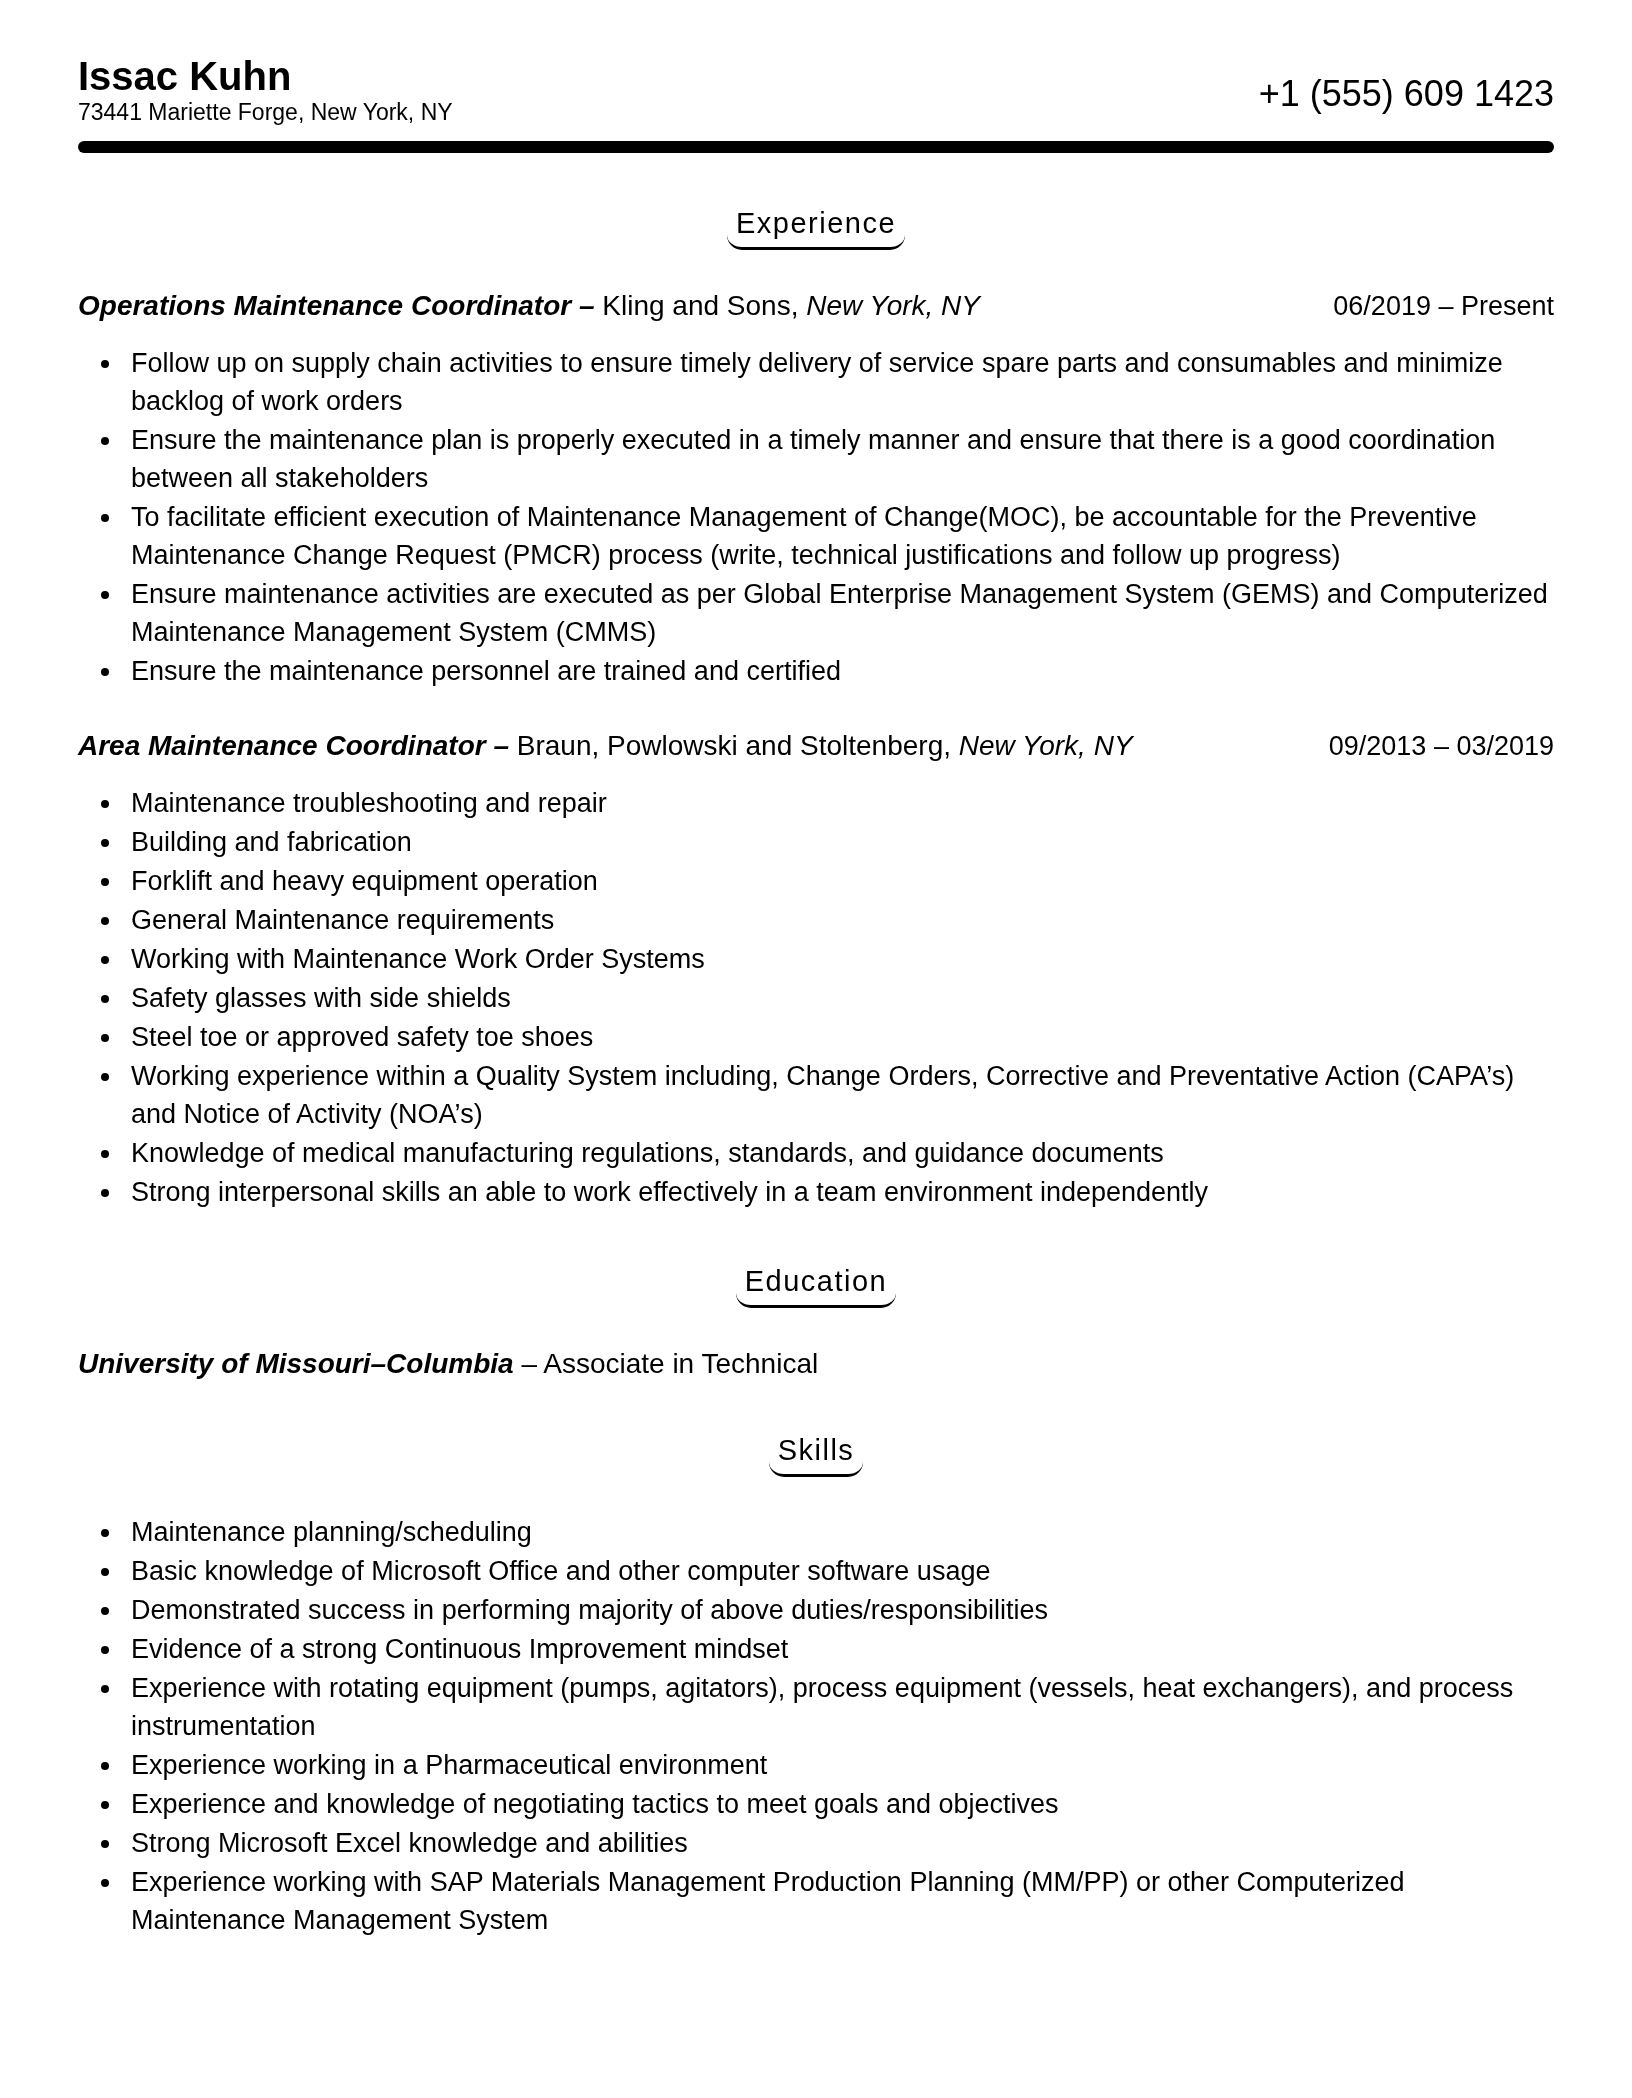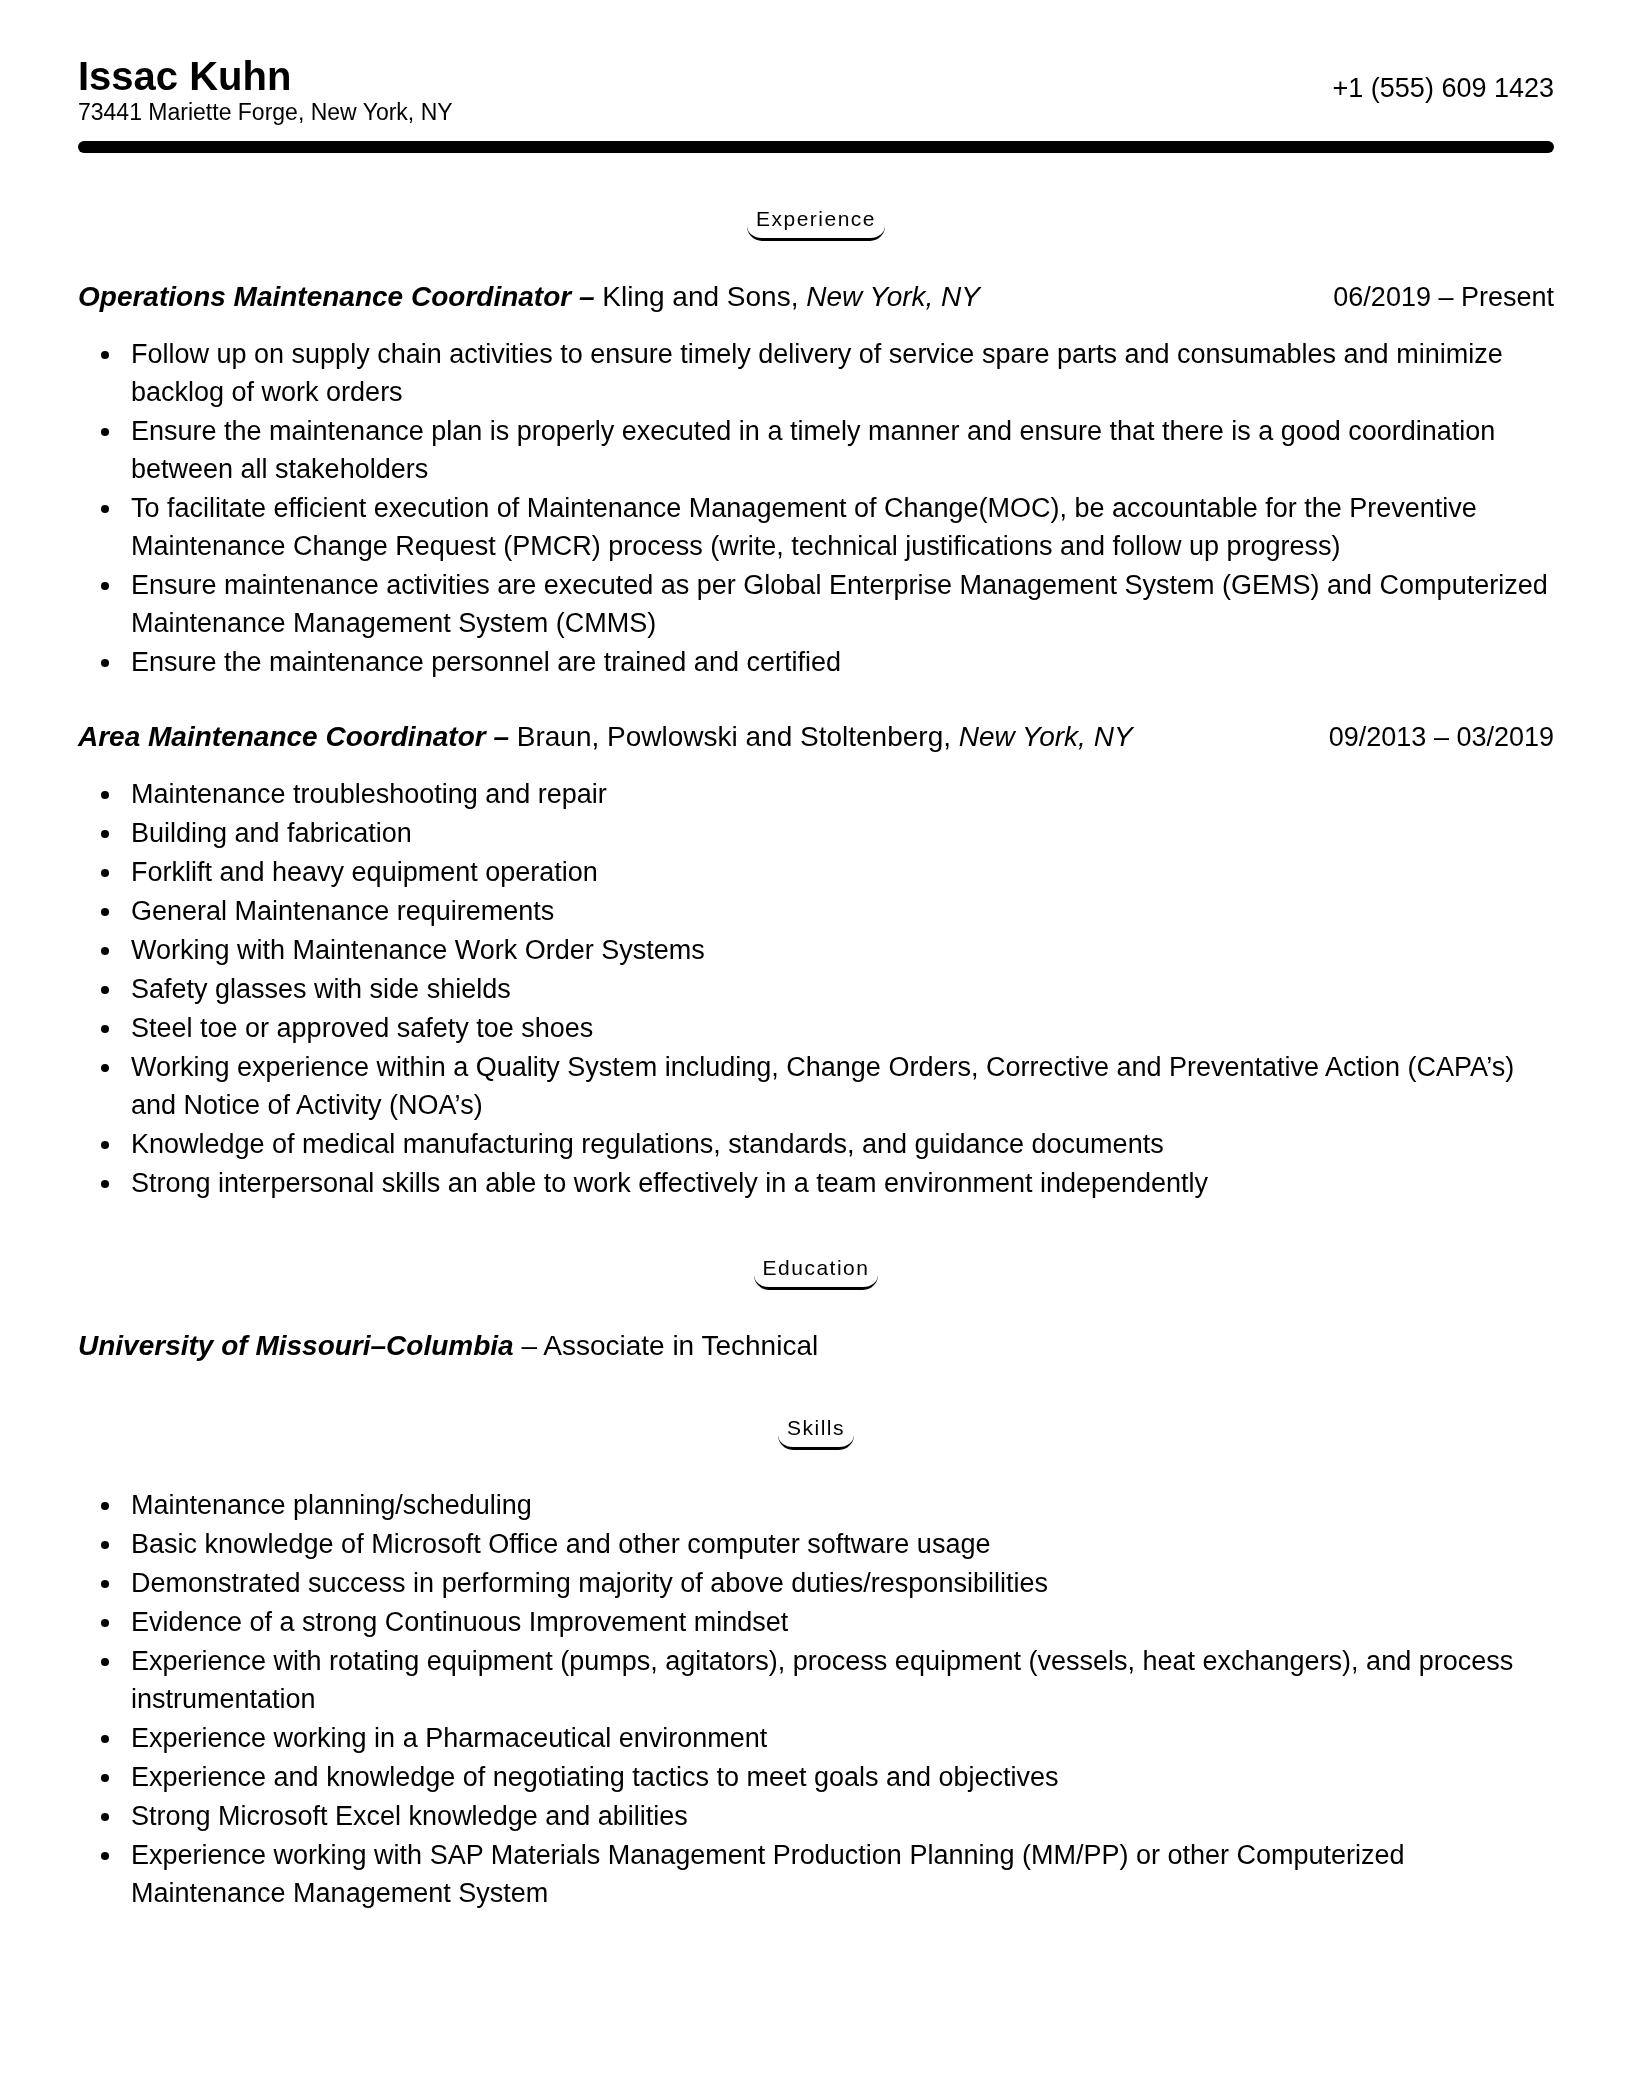--- a/index.html
+++ b/index.html
@@ -14,35 +14,35 @@
     width: 1632px; height: 2098px;
     padding: 54px 78px 0 78px;
     overflow: hidden;
     background: #ffffff;
   }
 
   
   .header { display: flex; justify-content: space-between; align-items: flex-start; }
   .person-name { margin: 0; font-size: 40px; line-height: 1.12; font-weight: 700; }
   .address { font-size: 23px; }
-  .phone { font-size: 27px; margin-top: 19px; white-space: nowrap; }
+  .phone { font-size: 36px; margin-top: 19px; white-space: nowrap; }
   .rule {
     margin-top: 15px;
     height: 3px;                 
     border-top: 3px solid #000;  
     border-bottom: 9px solid #000; 
   }
 
   
   .section { margin-top: 54px; }
   .section-heading-wrap { text-align: center; }
   .section-heading {
     display: inline-block;
     margin: 0;
-    font-size: 21px;
+    font-size: 29px;
     font-weight: 400;
     letter-spacing: 1.5px;
     padding: 0 9px 7px 9px;
     border-bottom: 3px solid #000;
   }
 
   
   .job { margin-top: 38px; }
   .job--first { margin-top: 38px; }
   .job-line { display: flex; justify-content: space-between; align-items: baseline; }

